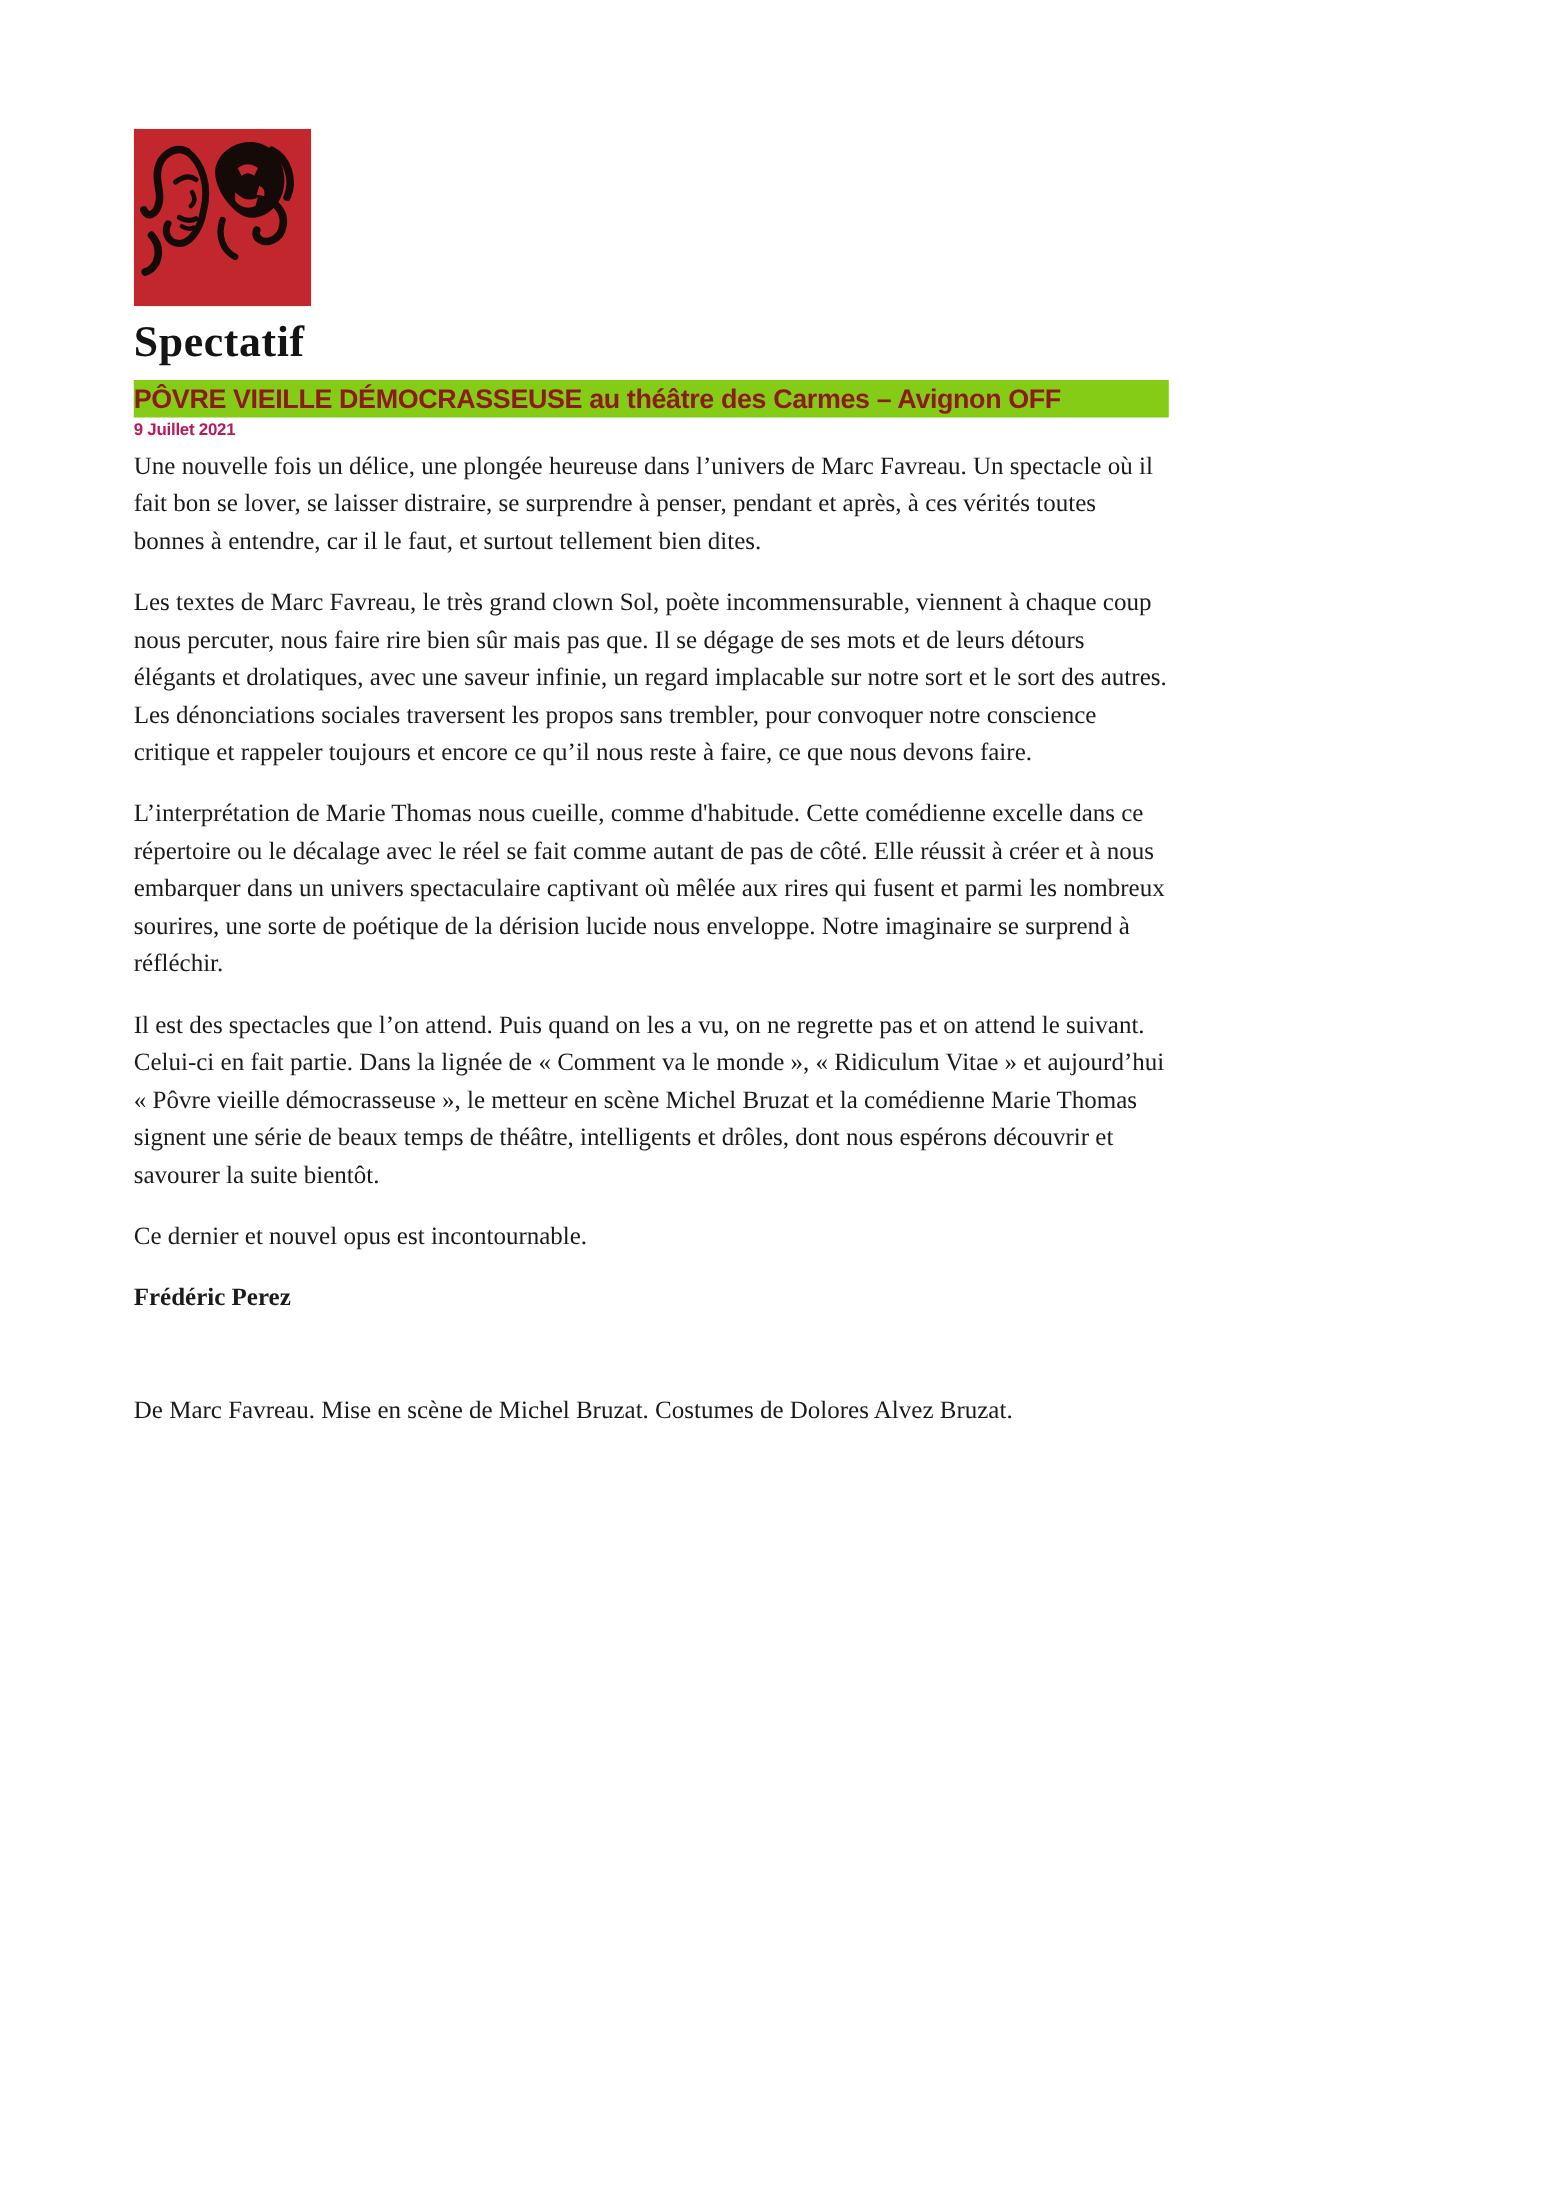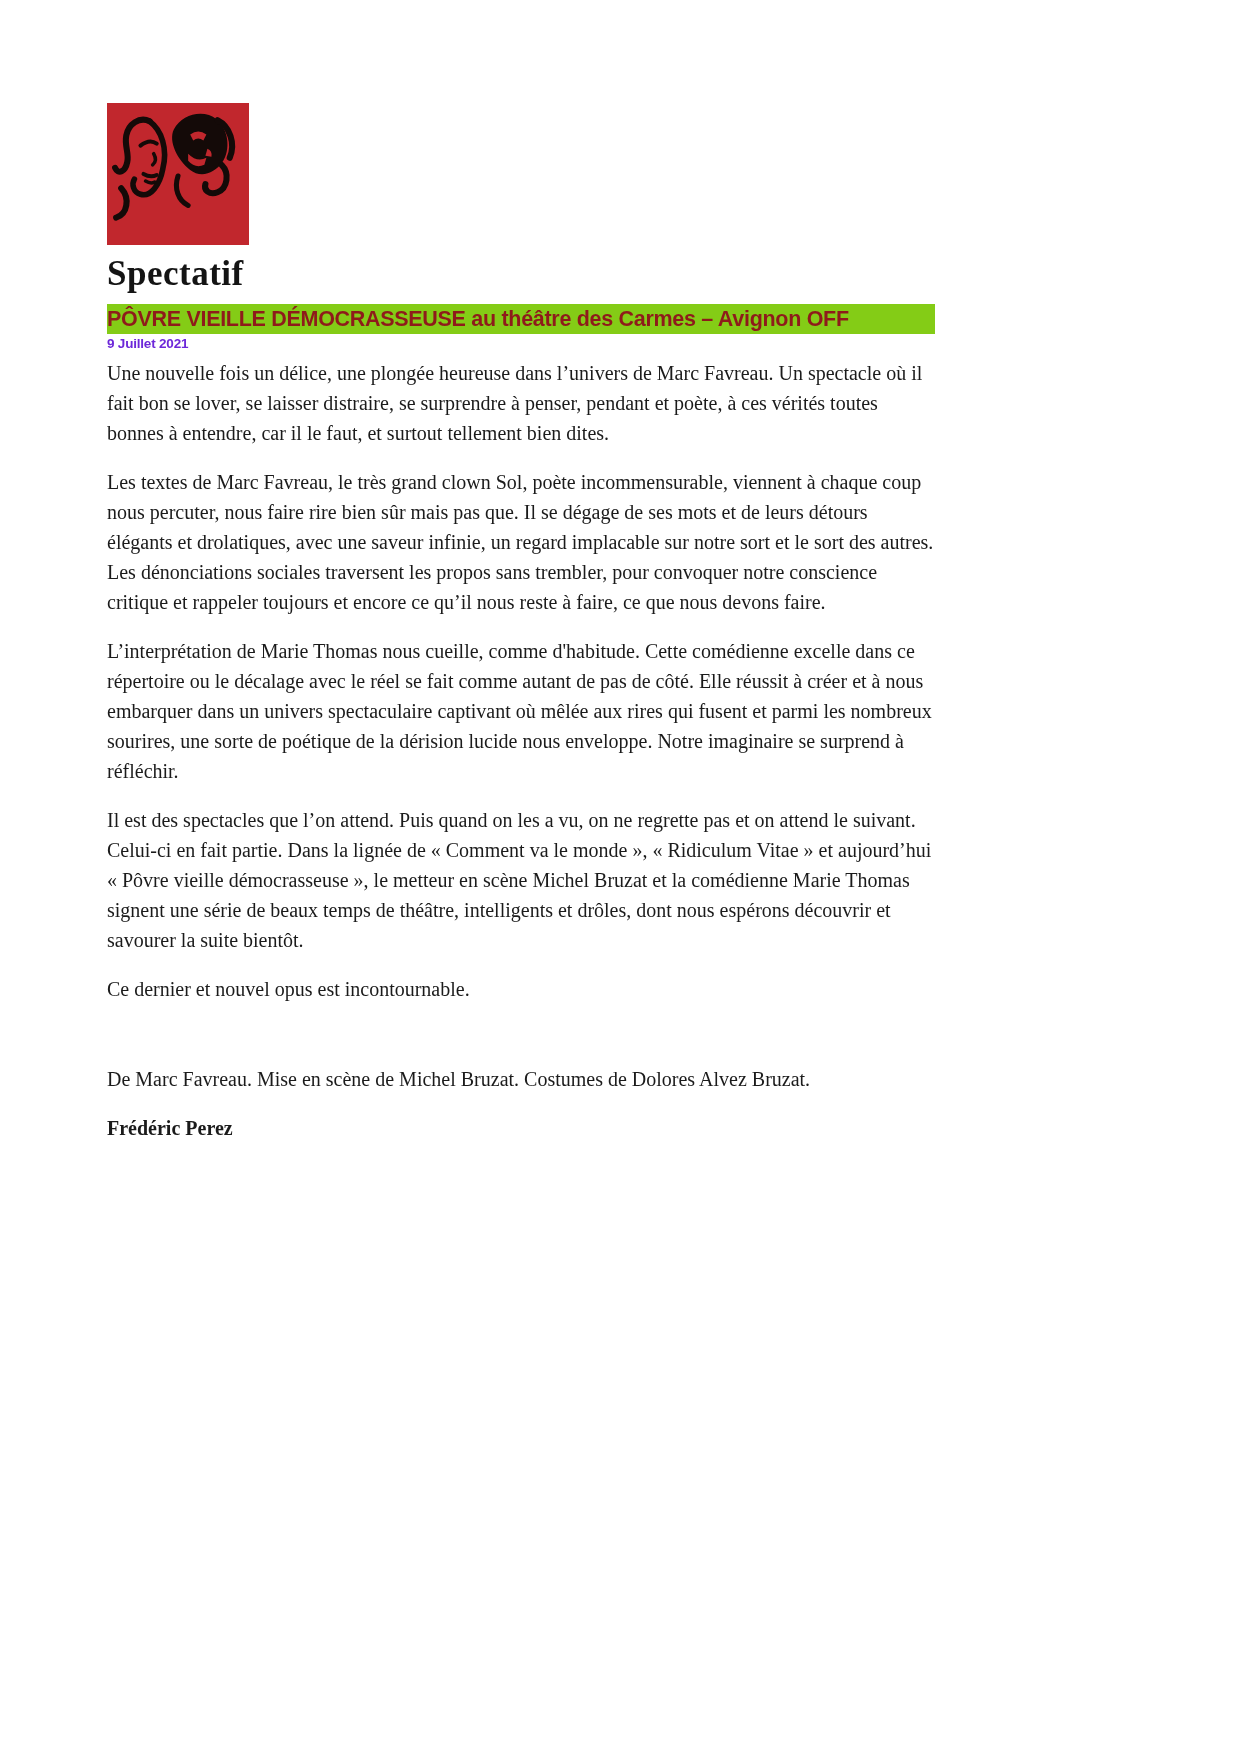--- a/index.html
+++ b/index.html
@@ -43,21 +43,21 @@
     letter-spacing: -0.3px;
     line-height: 1.2;
     margin: 0;
     padding: 3px 0 2px 0;
   }
   .date {
     font-family: "Liberation Sans", sans-serif;
     font-weight: 700;
     font-size: 13.5px;
     letter-spacing: -0.2px;
-    color: #6d28d9;
+    color: #be185d;
     margin: 2px 0 7px 0;
   }
   .body-p {
     font-size: 20px;
     line-height: 30px;
     margin: 0 0 19px 0;
     max-width: 1005px;
     color: #1b1b1b;
   }
   .body-p strong { font-weight: 700; }
@@ -98,29 +98,29 @@
     </svg>
   </div>
 
   <h1 class="site-title">Spectatif</h1>
 
   <h2 class="headline">PÔVRE VIEILLE DÉMOCRASSEUSE au théâtre des Carmes – Avignon OFF</h2>
 
   <div class="date">9 Juillet 2021</div>
 
 
-  <p class="body-p">Une nouvelle fois un délice, une plongée heureuse dans l’univers de Marc Favreau. Un spectacle où il fait bon se lover, se laisser distraire, se surprendre à penser, pendant et poète, à ces vérités toutes bonnes à entendre, car il le faut, et surtout tellement bien dites.</p>
+  <p class="body-p">Une nouvelle fois un délice, une plongée heureuse dans l’univers de Marc Favreau. Un spectacle où il fait bon se lover, se laisser distraire, se surprendre à penser, pendant et après, à ces vérités toutes bonnes à entendre, car il le faut, et surtout tellement bien dites.</p>
 
   <p class="body-p">Les textes de Marc Favreau, le très grand clown Sol, poète incommensurable, viennent à chaque coup nous percuter, nous faire rire bien sûr mais pas que. Il se dégage de ses mots et de leurs détours élégants et drolatiques, avec une saveur infinie, un regard implacable sur notre sort et le sort des autres. Les dénonciations sociales traversent les propos sans trembler, pour convoquer notre conscience critique et rappeler toujours et encore ce qu’il nous reste à faire, ce que nous devons faire.</p>
 
   <p class="body-p">L’interprétation de Marie Thomas nous cueille, comme d'habitude. Cette comédienne excelle dans ce répertoire ou le décalage avec le réel se fait comme autant de pas de côté. Elle réussit à créer et à nous embarquer dans un univers spectaculaire captivant où mêlée aux rires qui fusent et parmi les nombreux sourires, une sorte de poétique de la dérision lucide nous enveloppe. Notre imaginaire se surprend à réfléchir.</p>
 
   <p class="body-p">Il est des spectacles que l’on attend. Puis quand on les a vu, on ne regrette pas et on attend le suivant. Celui-ci en fait partie. Dans la lignée de « Comment va le monde », « Ridiculum Vitae » et aujourd’hui « Pôvre vieille démocrasseuse », le metteur en scène Michel Bruzat et la comédienne Marie Thomas signent une série de beaux temps de théâtre, intelligents et drôles, dont nous espérons découvrir et savourer la suite bientôt.</p>
 
   <p class="body-p">Ce dernier et nouvel opus est incontournable.</p>
 
 
+  <p class="body-p author">Frédéric Perez</p>
+
   <p class="body-p gap-credits">De Marc Favreau. Mise en scène de Michel Bruzat. Costumes de Dolores Alvez Bruzat.</p>
-
-  <p class="body-p author">Frédéric Perez</p>
 
 
 </div>
 
 </body></html>

